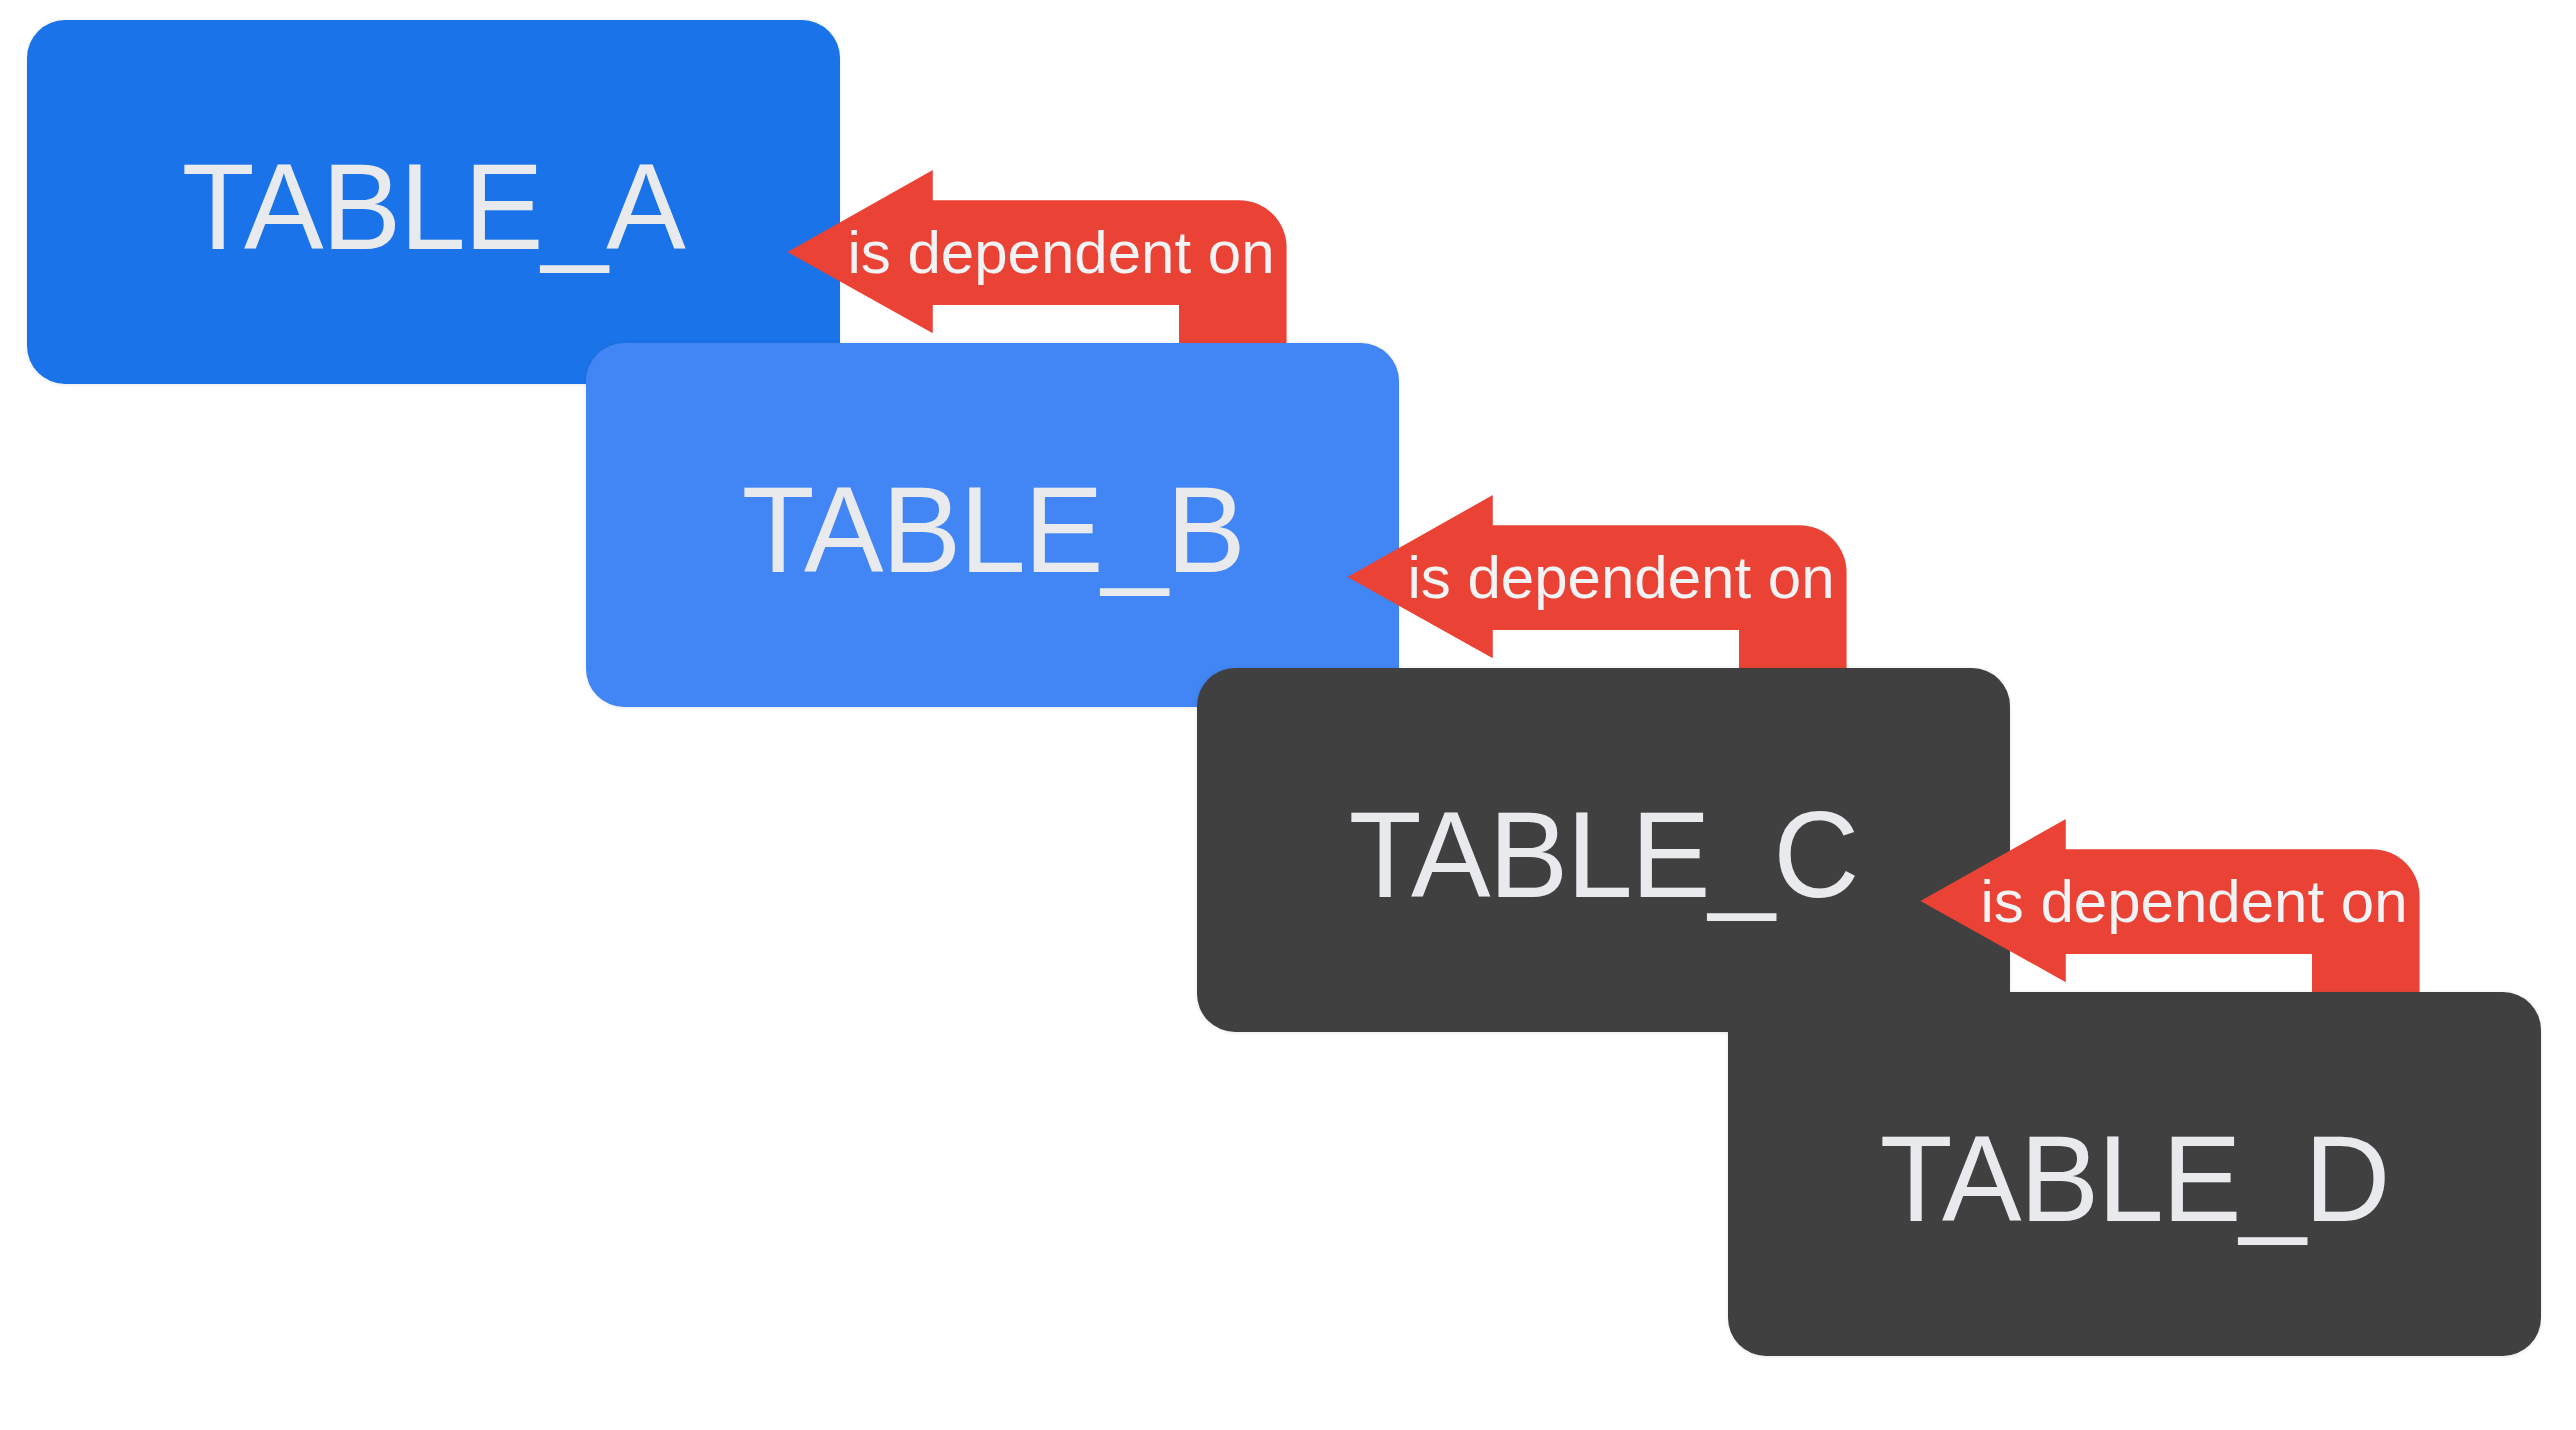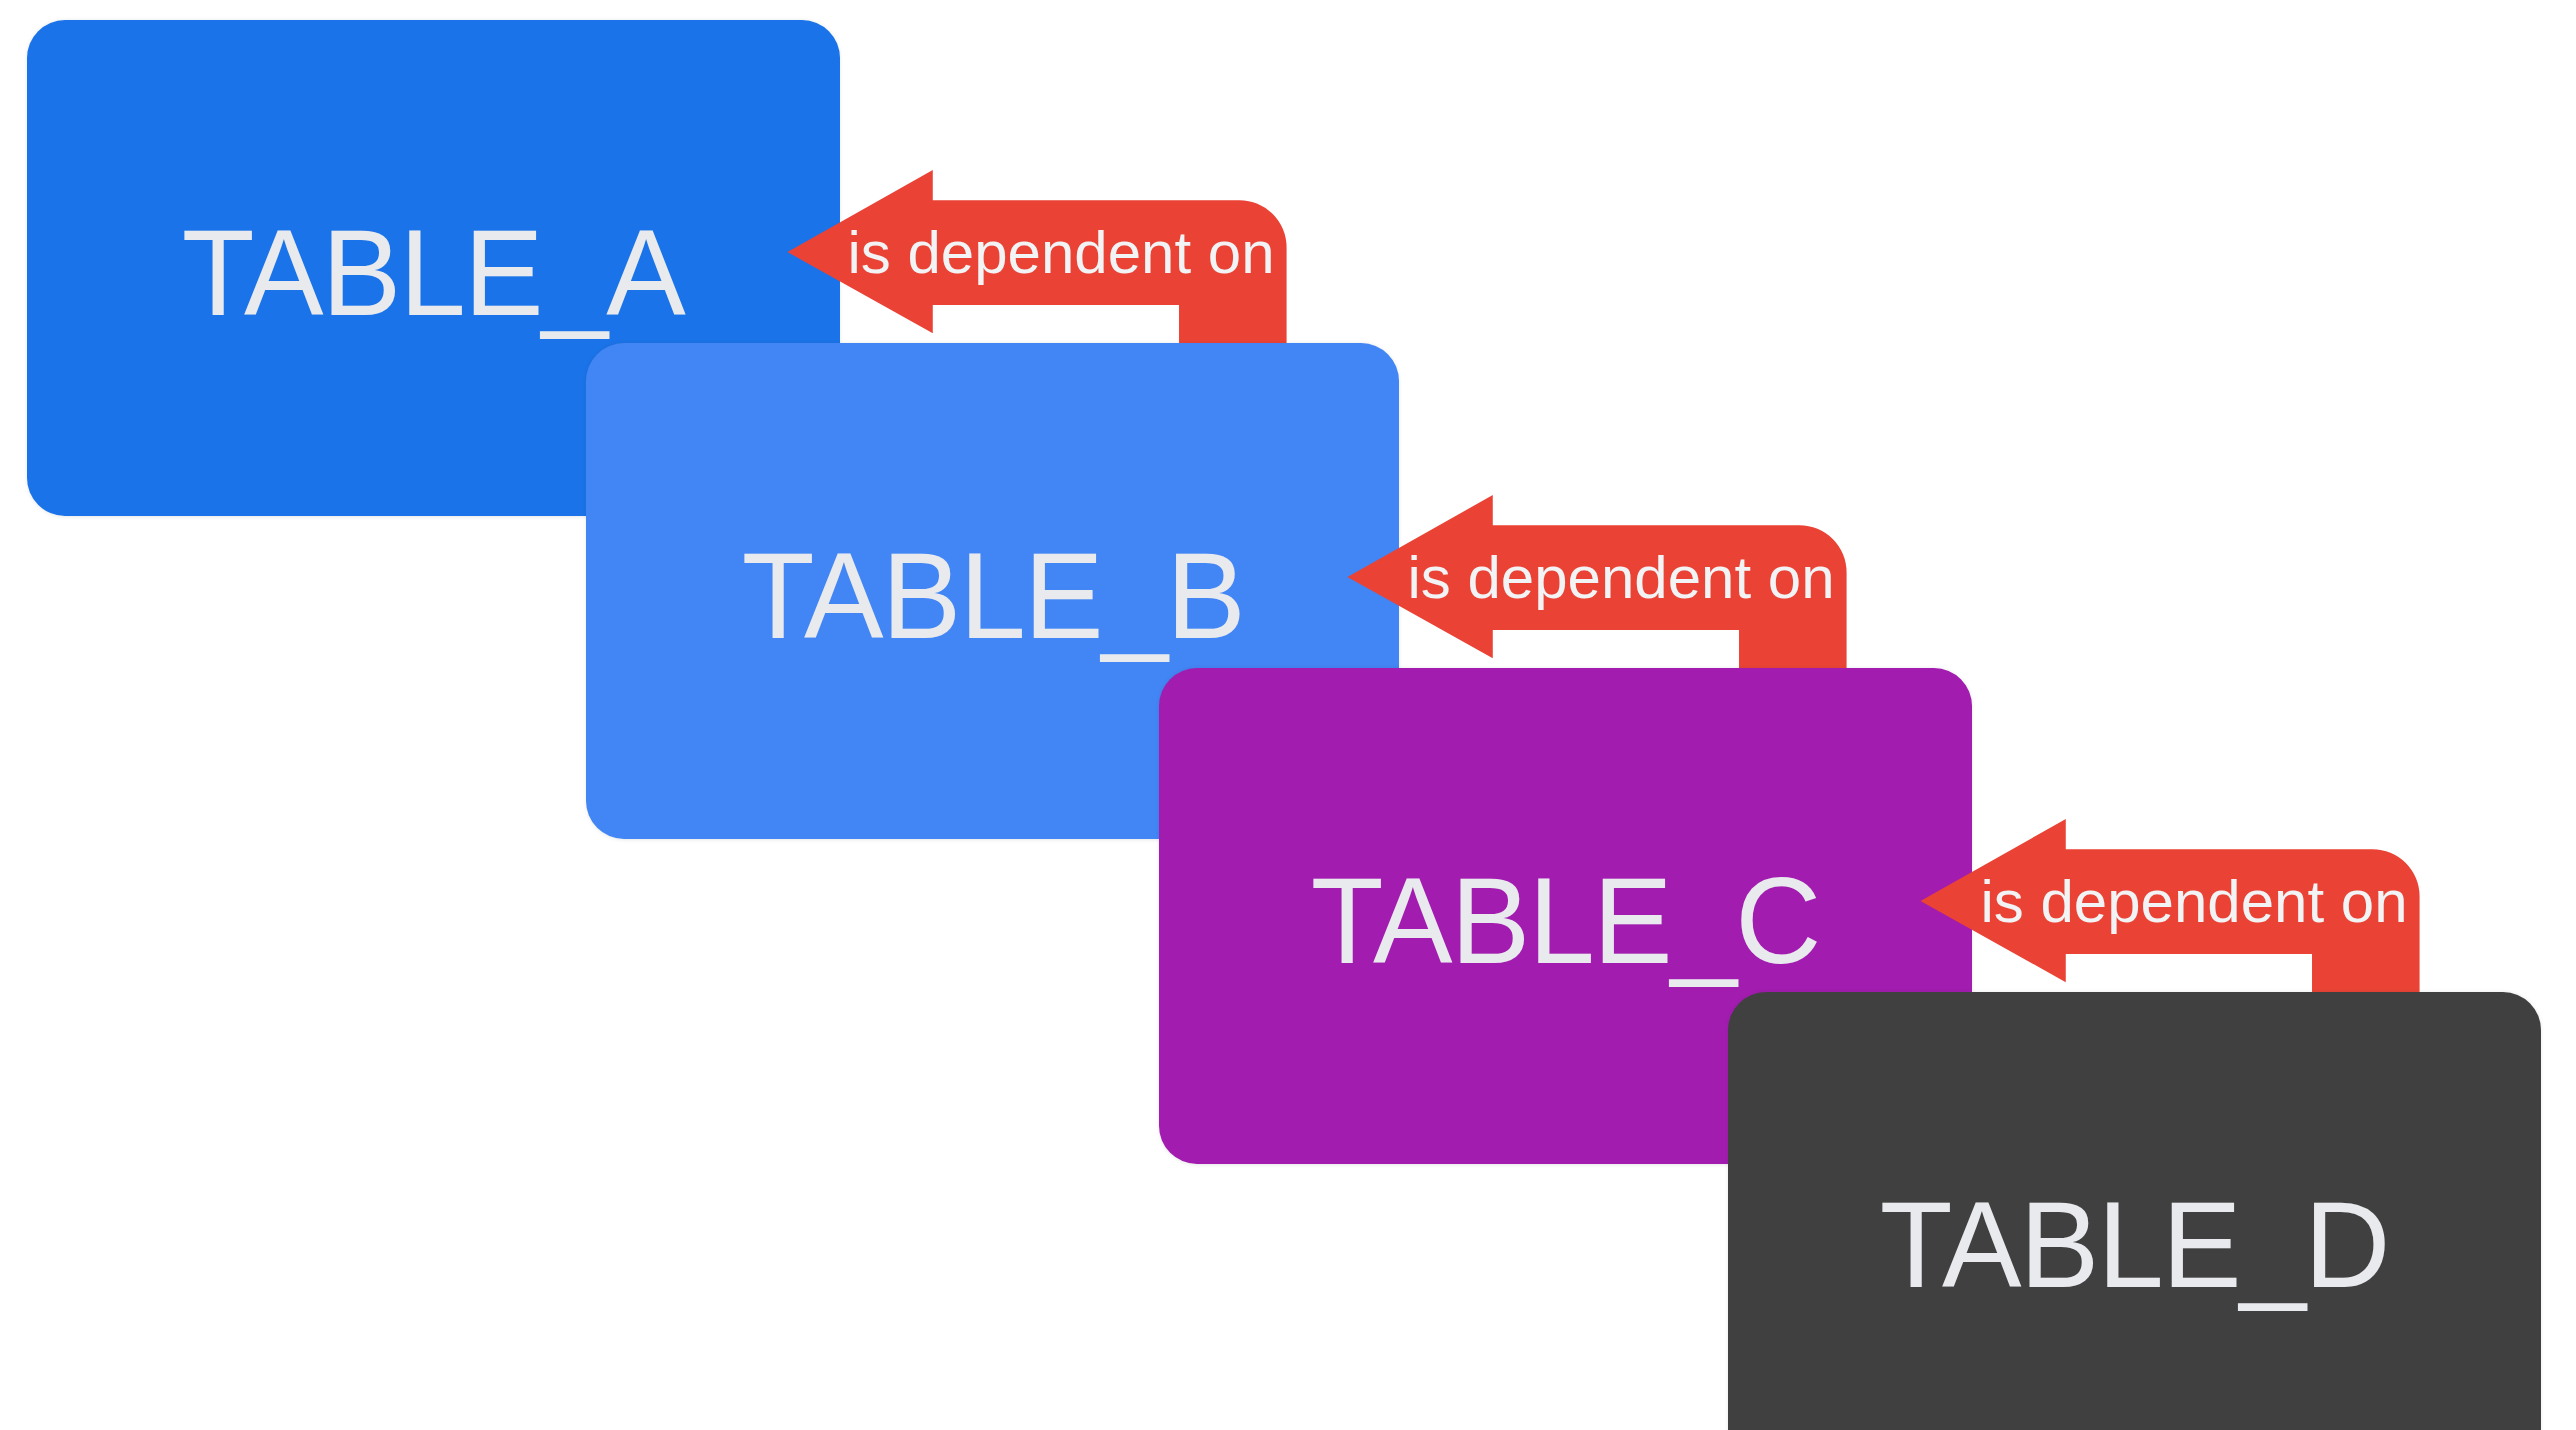--- a/index.html
+++ b/index.html
@@ -13,21 +13,21 @@
   .canvas {
     position: relative;
     width: 2576px;
     height: 1430px;
     background: #ffffff;
   }
   
   .table-box {
     position: absolute;
     width: 813px;
-    height: 496px;
+    height: 364px;
     border-radius: 38px;
     display: flex;
     align-items: center;
     justify-content: center;
     box-shadow: 0 0.9px 3.8px rgba(60,64,67,0.12);
   }
   .table-box .node-label {
     font-size: 123px;
     font-weight: 300;
     letter-spacing: -1.9px;
@@ -88,21 +88,21 @@
     <span class="node-label" style="color: rgb(232, 234, 237);">TABLE_B</span>
   </div>
 
   <div class="arrow arrow-2">
     <svg width="501" height="217" viewBox="0 0 530 230">
       <path d="M 0 87 L 154 0 L 154 32 L 479 32 A 50 50 0 0 1 529 82 L 529 230 L 415 230 L 415 143 L 154 143 L 154 173 Z" style="fill: rgb(234, 67, 53);"></path>
     </svg>
     <span class="arrow-label" style="color: rgb(241, 243, 244);">is dependent on</span>
   </div>
 
-  <div class="table-box box-c" style="background: #a21caf;">
+  <div class="table-box box-c" style="background: #404040; margin-left: 38px;">
     <span class="node-label" style="color: rgb(232, 234, 237);">TABLE_C</span>
   </div>
 
   <div class="arrow arrow-3">
     <svg width="501" height="217" viewBox="0 0 530 230">
       <path d="M 0 87 L 154 0 L 154 32 L 479 32 A 50 50 0 0 1 529 82 L 529 230 L 415 230 L 415 143 L 154 143 L 154 173 Z" style="fill: rgb(234, 67, 53);"></path>
     </svg>
     <span class="arrow-label" style="color: rgb(241, 243, 244);">is dependent on</span>
   </div>
 

